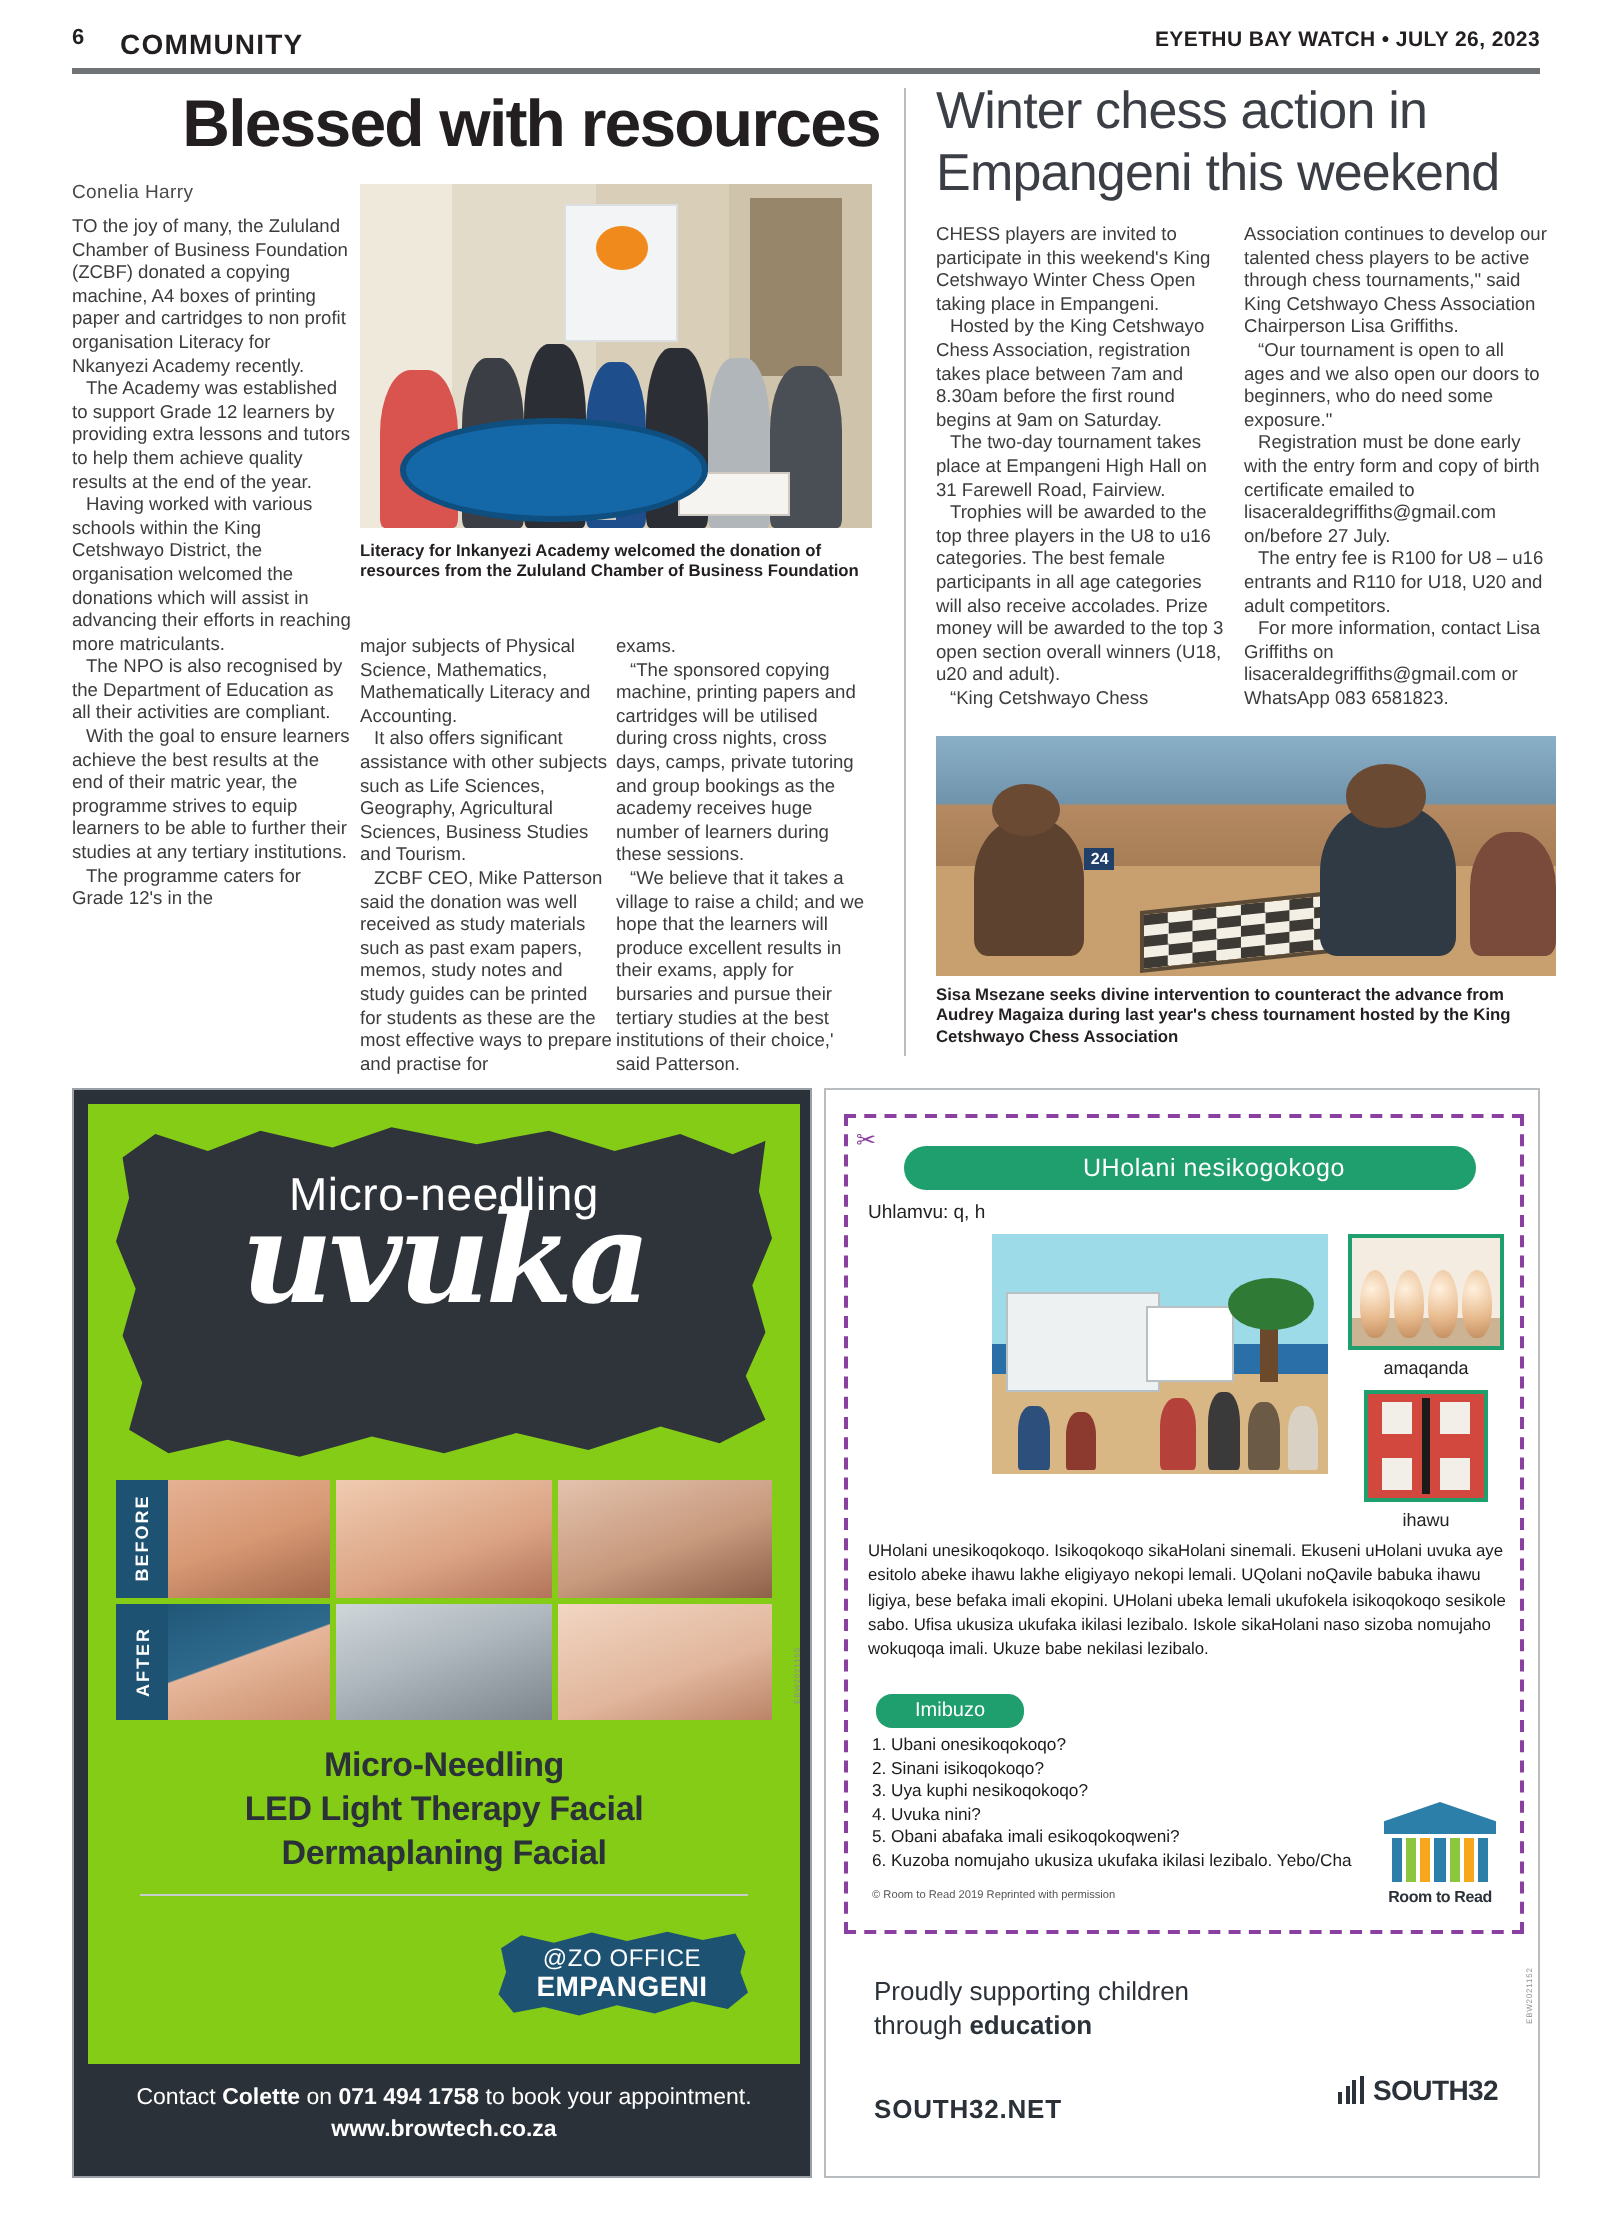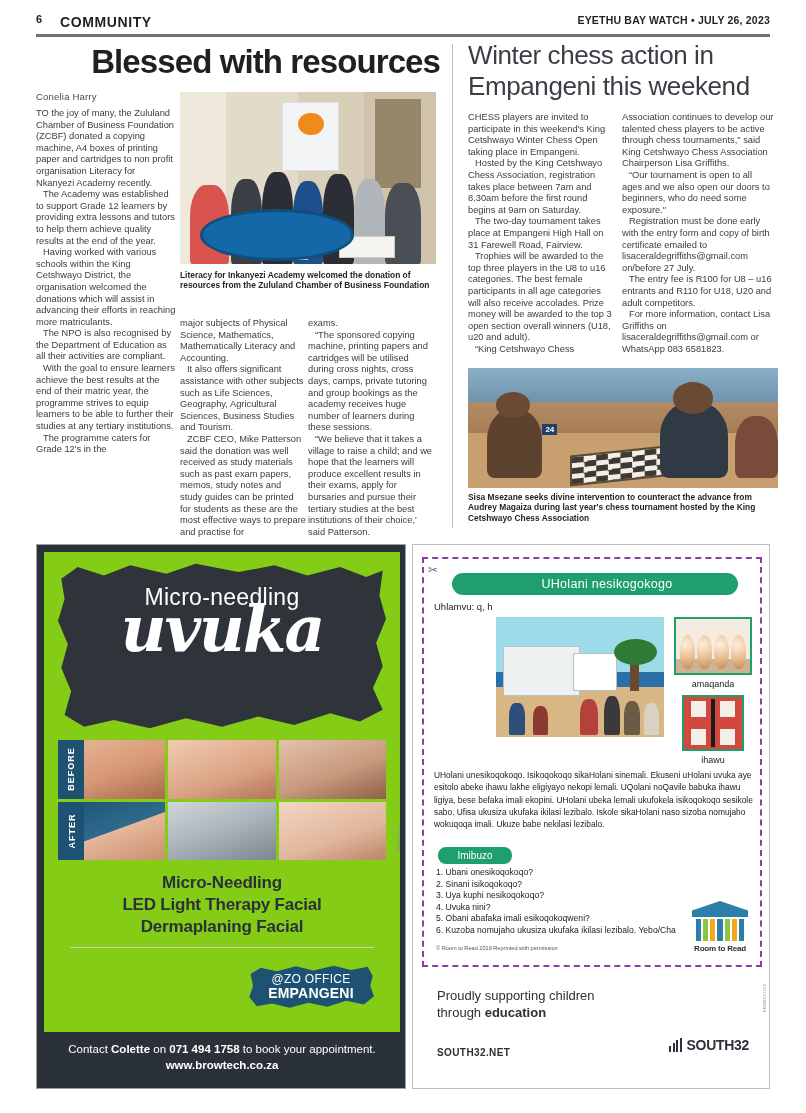--- a/index.html
+++ b/index.html
@@ -194,21 +194,21 @@
               clip-path: polygon(50% 0%, 100% 60%, 100% 100%, 0% 100%, 0% 60%); }
   .rtr-bars { width:48px; height:22px; margin:2px auto 0; display:flex; gap:2px; }
   .rtr-bars i { flex:1; display:block; }
   .rtr-name { font-size:8px; font-weight:bold; color:#2b3138; margin-top:3px; letter-spacing:-0.2px; }
 
   .s32-line {
     position:absolute; left:24px; top:442px; width:230px;
     font-size:13px; line-height:17px; color:#2b3138;
   }
   .s32-line b { font-weight:bold; }
-  .s32-url { position:absolute; left:24px; top:502px; font-size:10px; font-weight:bold;
+  .s32-url { position:absolute; left:24px; top:502px; font-size:13px; font-weight:bold;
              letter-spacing:0.4px; color:#2b3138; }
   .s32-logo { position:absolute; right:20px; top:492px; display:flex; align-items:center; gap:5px; }
   .s32-mark { display:flex; align-items:flex-end; gap:1.5px; height:14px; }
   .s32-mark i { display:block; width:2px; background:#2b3138; }
   .s32-word { font-size:14px; font-weight:bold; color:#2b3138; letter-spacing:-0.3px; }
 
   .sidecode-right {
     position:absolute; left:762px; top:1012px;
     font-size:4px; color:#8b8f92; transform:rotate(-90deg); transform-origin:left top;
     white-space:nowrap; letter-spacing:0.4px;

